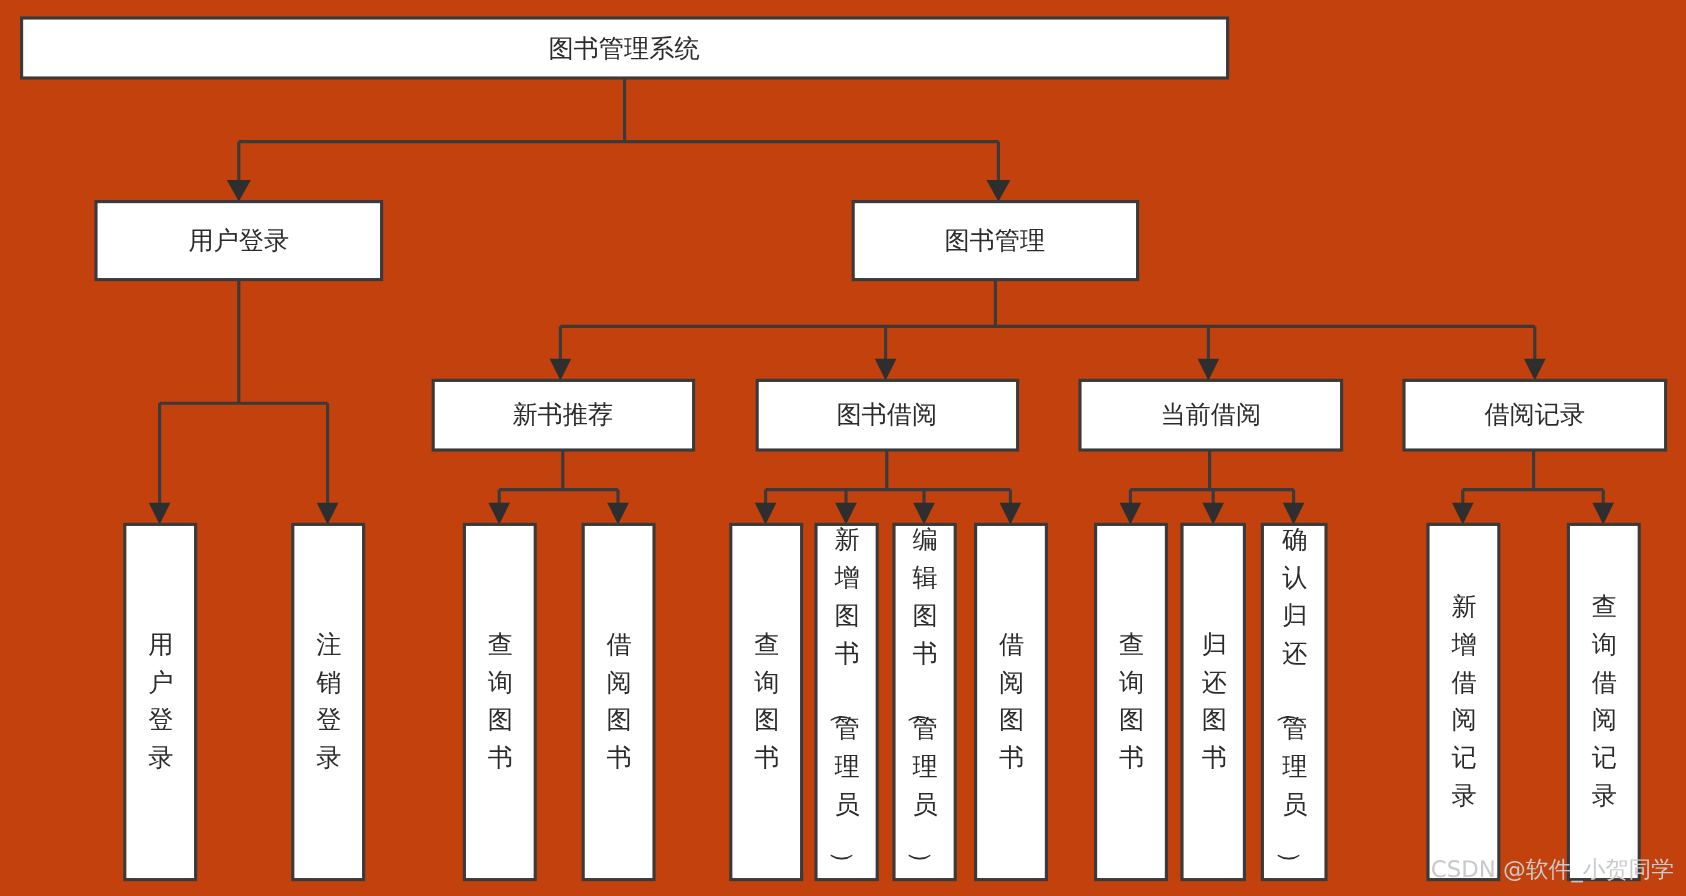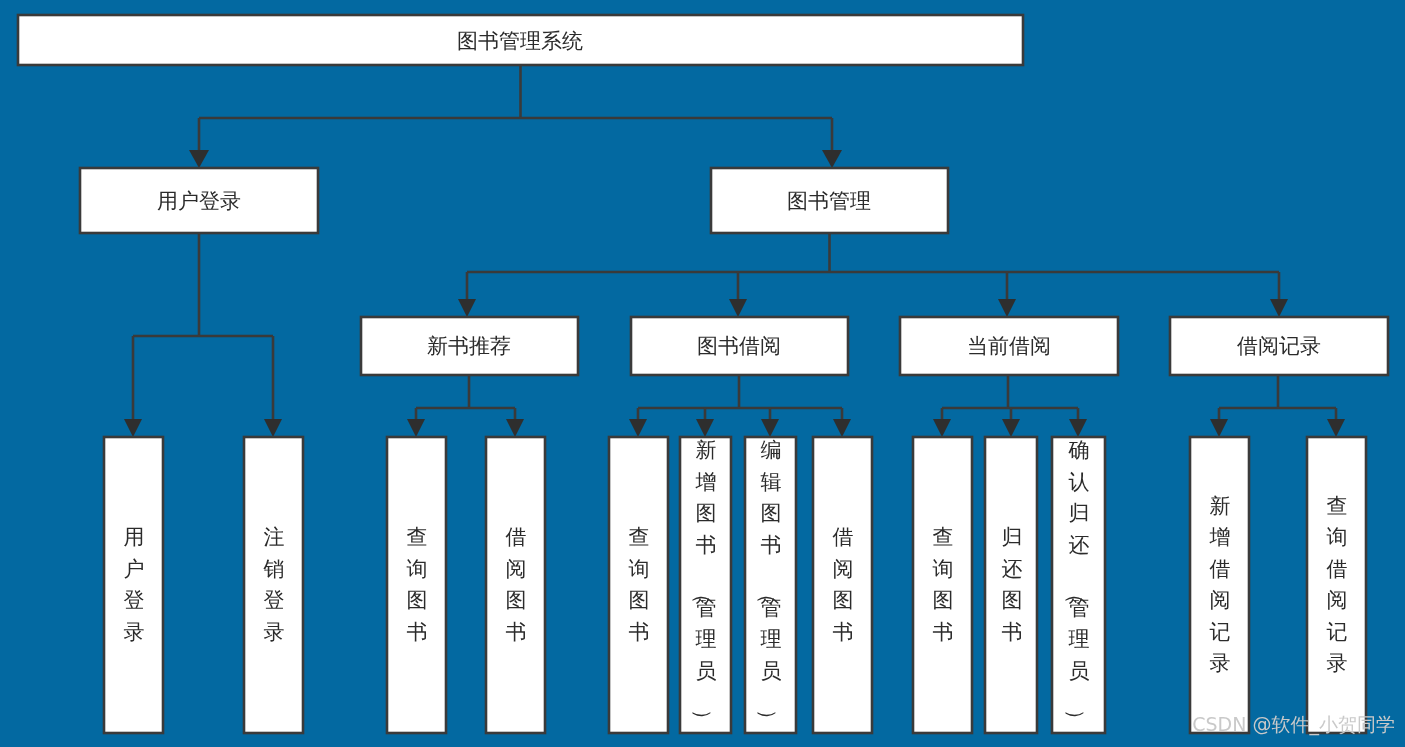--- a/index.html
+++ b/index.html
@@ -8,21 +8,21 @@
     padding: 0;
     background: #ffffff;
   }
   body {
     font-family: "DejaVu Sans", "Liberation Sans", sans-serif;
   }
   #diagram-root {
     position: relative;
     width: 1405px;
     height: 747px;
-    background: #0369a1;
+    background: #c2410c;
     overflow: hidden;
   }
   svg#tree-svg {
     position: absolute;
     top: 0;
     left: 0;
     width: 1405px;
     height: 747px;
     display: block;
   }

